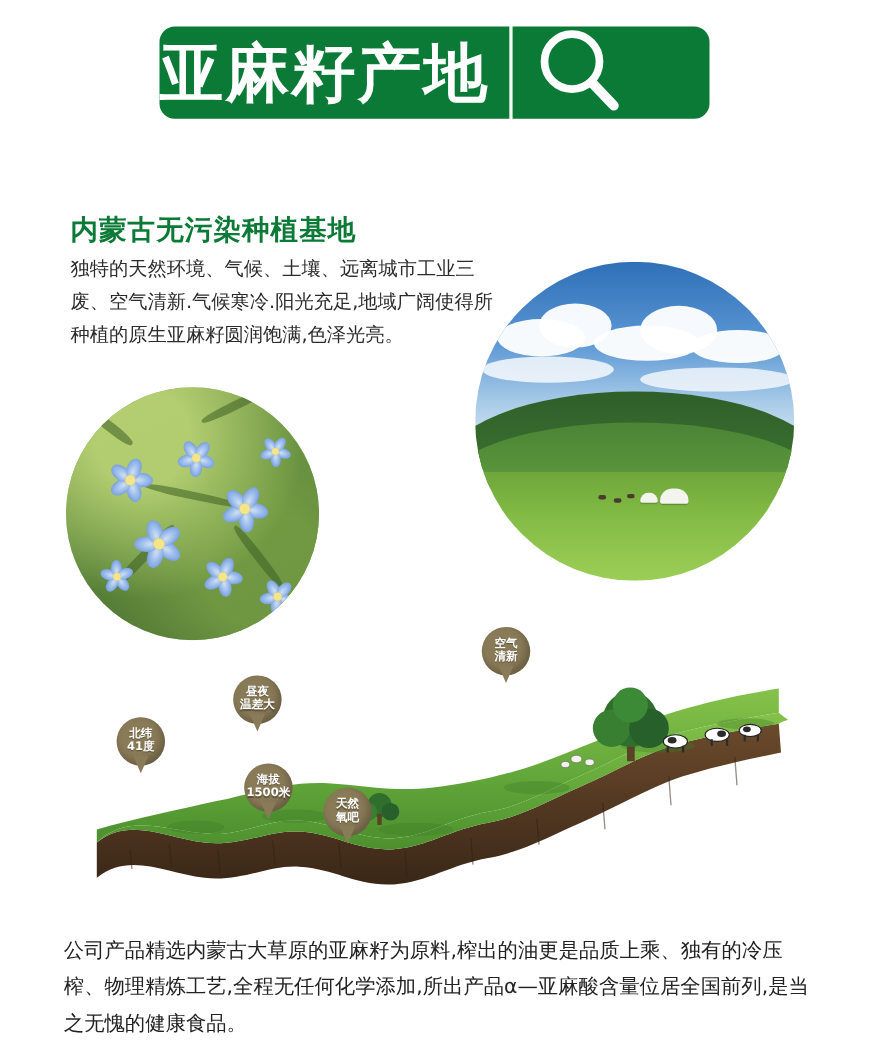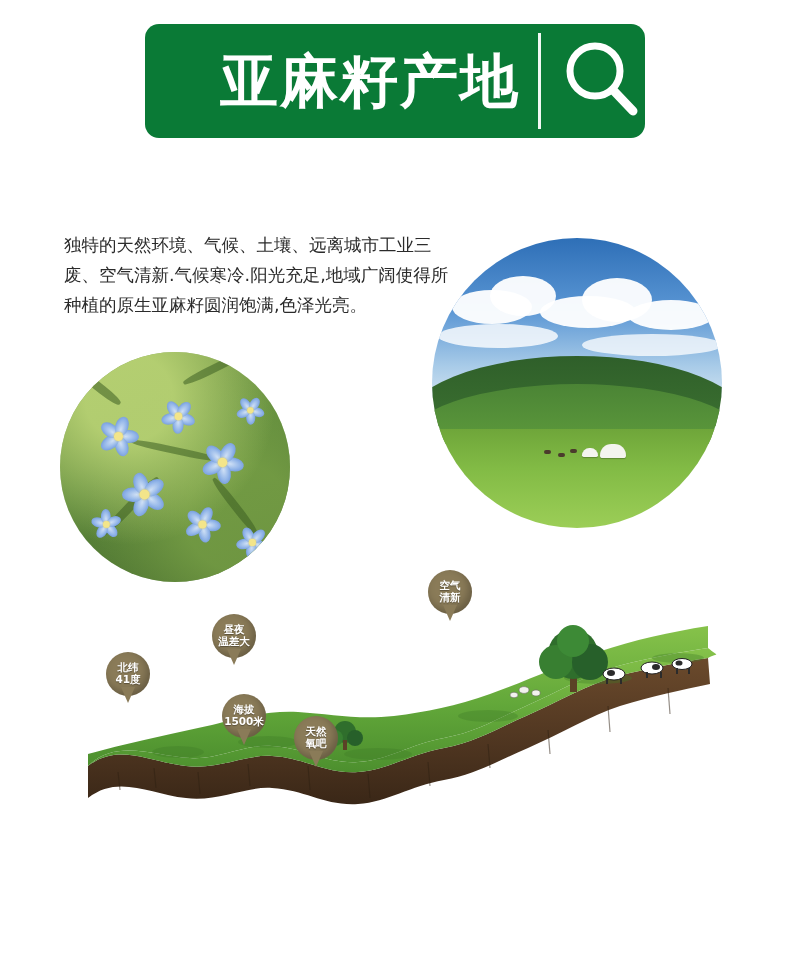--- a/index.html
+++ b/index.html
@@ -16,26 +16,26 @@
     height: 954px;
     background: #ffffff;
   }
 
   
   .banner {
     position: absolute;
     left: 145px;
     top: 24px;
     width: 500px;
-    height: 114px;
+    height: 84px;
     background: #0a7a36;
     border-radius: 14px;
     display: flex;
     align-items: center;
-    justify-content: flex-end;
+    justify-content: flex-start;
   }
   .banner-inner {
     display: flex;
     align-items: center;
     gap: 18px;
   }
   .banner-title {
     font-size: 58px;
     font-weight: bold;
     color: #ffffff;
@@ -240,20 +240,21 @@
       <div class="banner-divider"></div>
       <div class="magnifier">
         <svg viewBox="0 0 86 86" width="86" height="86" aria-hidden="true">
           <circle cx="36" cy="33" r="25" fill="none" stroke="#ffffff" stroke-width="7"></circle>
           <line x1="54" y1="52" x2="74" y2="73" stroke="#ffffff" stroke-width="9" stroke-linecap="round"></line>
         </svg>
       </div>
     </div>
   </div>
 
+  <div class="sec-title">内蒙古无污染种植基地</div>
   <div class="sec-body">独特的天然环境、气候、土壤、远离城市工业三废、空气清新.气候寒冷.阳光充足,地域广阔使得所种植的原生亚麻籽圆润饱满,色泽光亮。</div>
 
   <div class="circle circle-flower">
     <div class="flower-bg"></div>
     <div class="leafstroke" style="left:10px;top:30px;width:56px;height:9px;transform:rotate(38deg)"></div>
     <div class="leafstroke" style="left:120px;top:12px;width:70px;height:8px;transform:rotate(-26deg)"></div>
     <div class="leafstroke" style="left:30px;top:150px;width:80px;height:9px;transform:rotate(-46deg)"></div>
     <div class="leafstroke" style="left:140px;top:150px;width:70px;height:8px;transform:rotate(52deg)"></div>
     <div class="leafstroke" style="left:70px;top:95px;width:90px;height:7px;transform:rotate(12deg)"></div>
 
@@ -473,24 +474,25 @@
     <div class="pin small" style="left:236px;top:150px;">
       <div class="bulb"></div>
       <div class="tip"></div>
       <div class="txt">
         <div>天然</div>
         <div>氧吧</div>
       </div>
     </div>
 
 
-    <div class="pin small" style="left:370px;top:4px;">
+    <div class="pin small" style="left:380px;top:4px;">
       <div class="bulb"></div>
       <div class="tip"></div>
       <div class="txt">
         <div>空气</div>
         <div>清新</div>
       </div>
     </div>
   </div>
 
+  <div class="footer-text">公司产品精选内蒙古大草原的亚麻籽为原料,榨出的油更是品质上乘、独有的冷压榨、物理精炼工艺,全程无任何化学添加,所出产品α—亚麻酸含量位居全国前列,是当之无愧的健康食品。</div>
 
 </div>
 
 </body></html>

